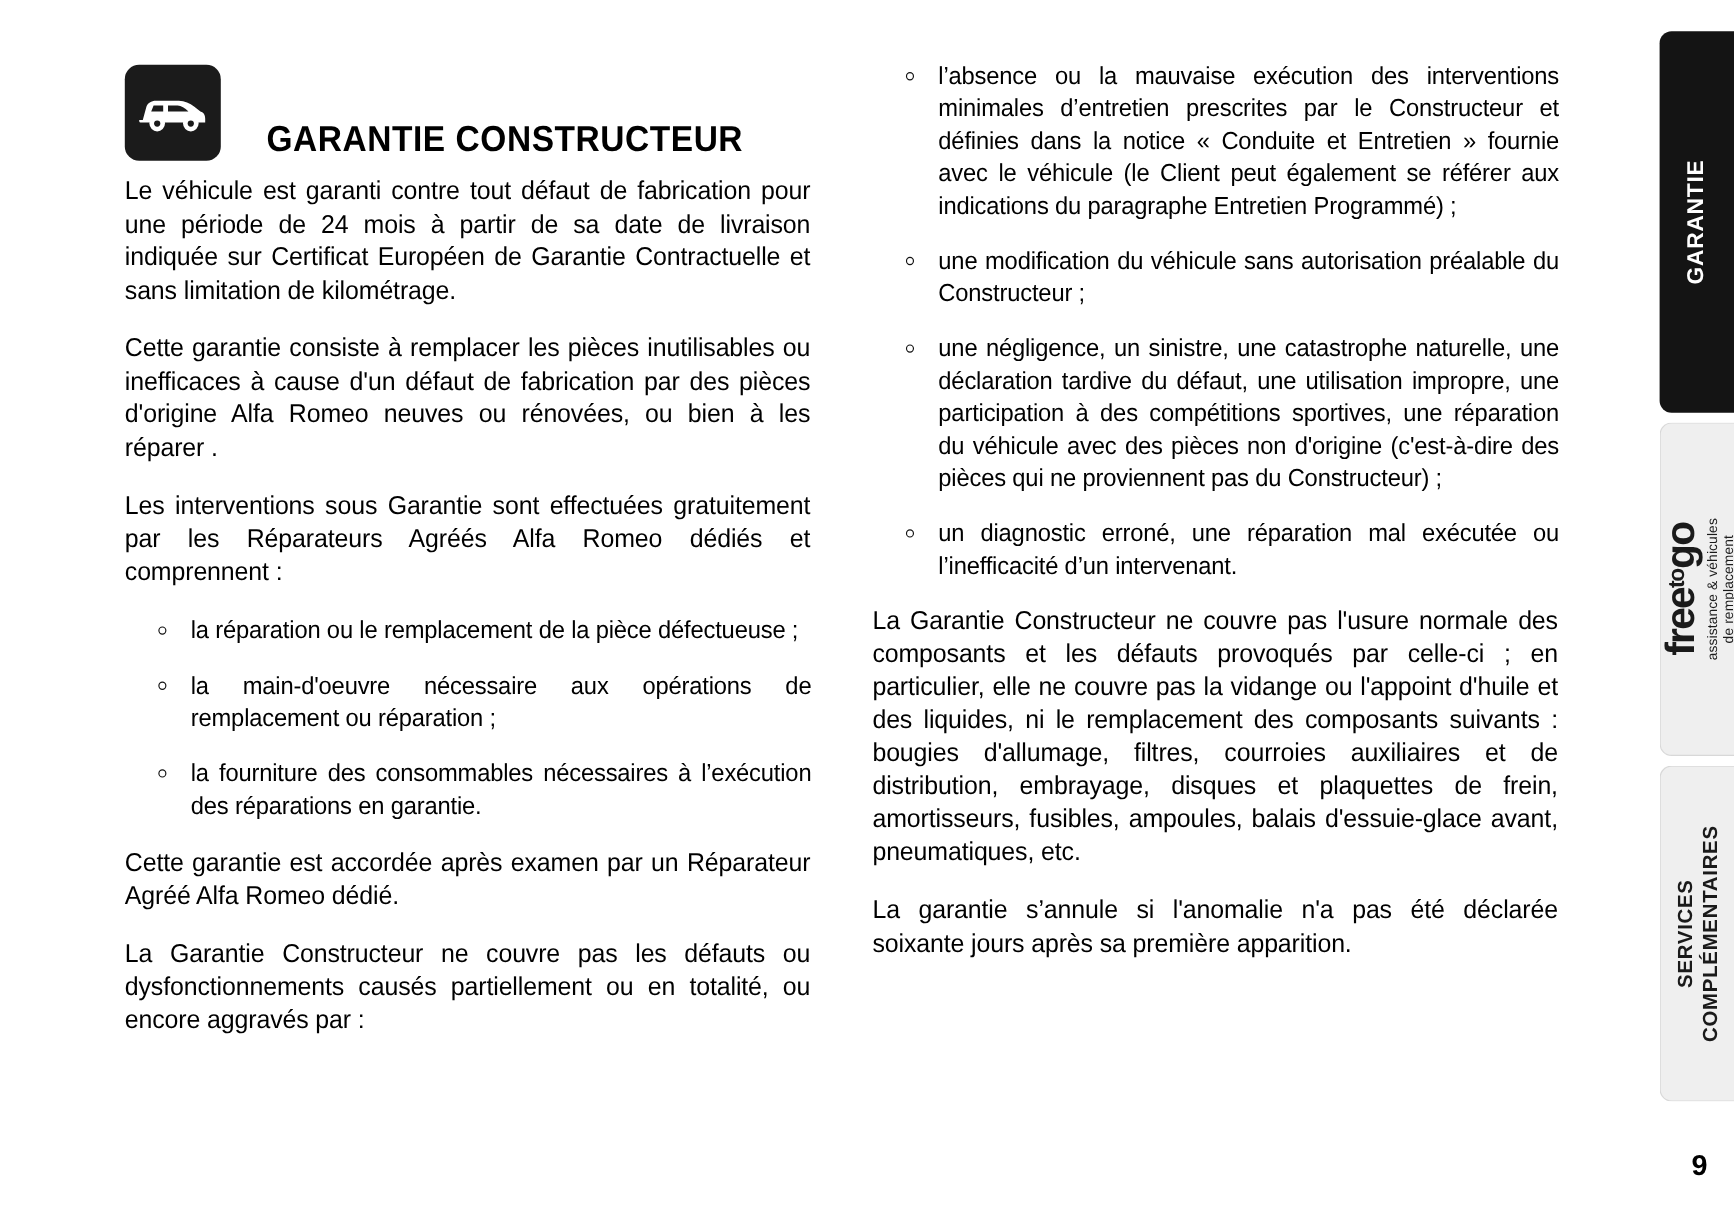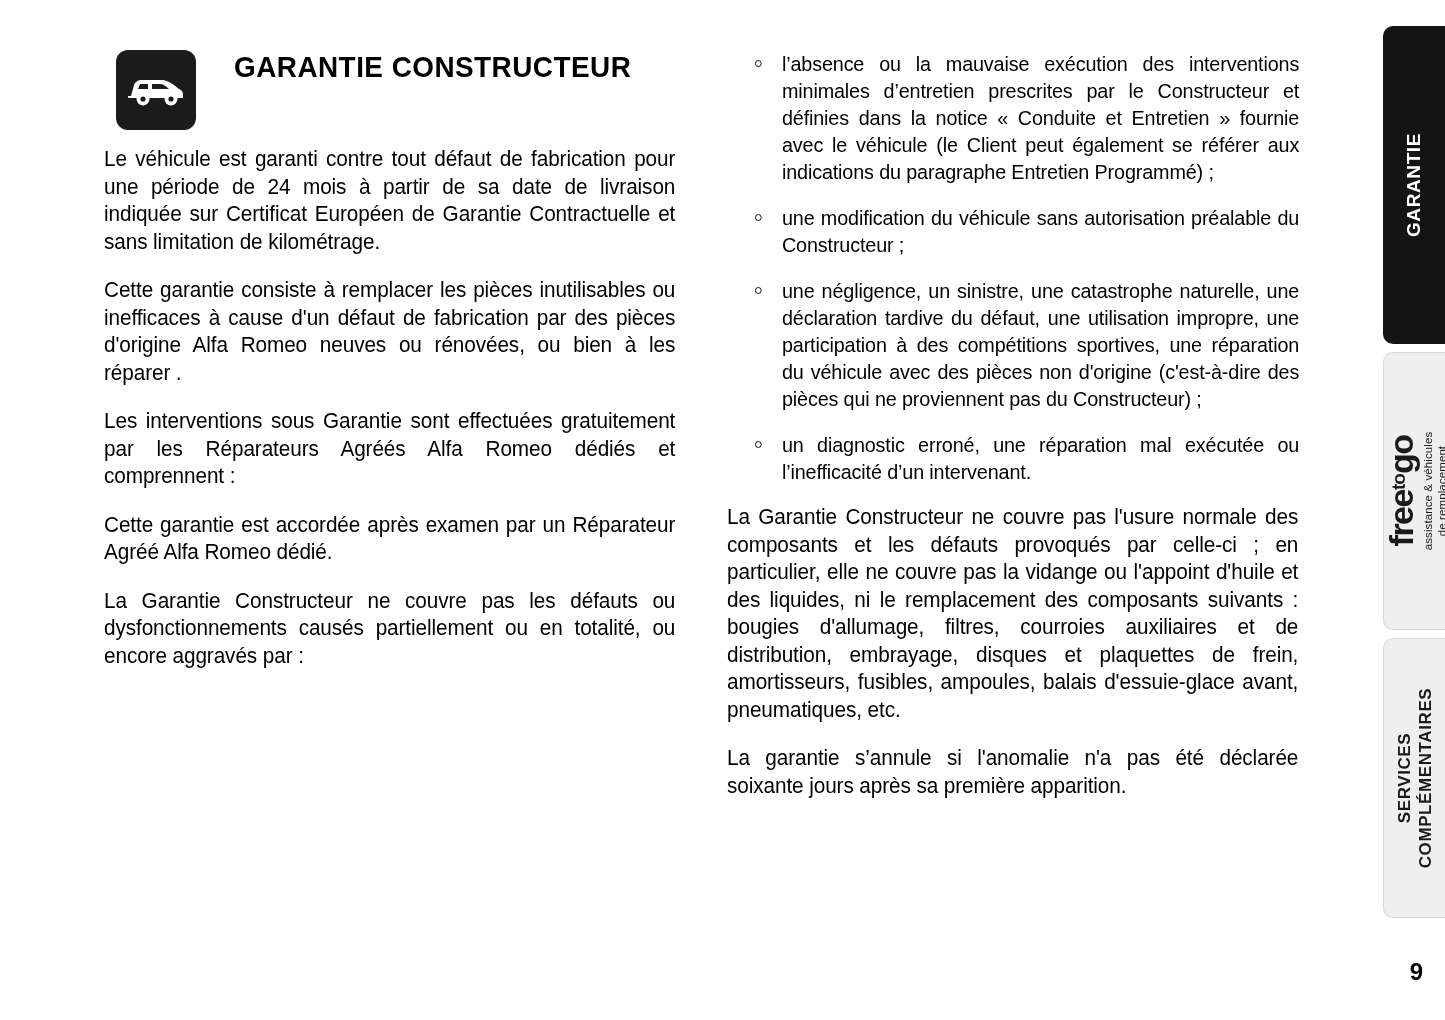--- a/index.html
+++ b/index.html
@@ -26,24 +26,23 @@
     position: absolute;
     top: 50px;
     width: 592px;
   }
   .col-left  { left: 104px; }
   .col-right { left: 727px; }
 
   
   .heading-row {
     display: flex;
-    align-items: flex-start;
+    align-items: flex-end;
     height: 84px;
     margin-bottom: 12px;
-    margin-left: 12px;
   }
   .car-badge {
     width: 80px;
     height: 80px;
     border-radius: 12px;
     background: #1b1b1b;
     position: relative;
     flex: 0 0 auto;
   }
   .car-badge svg { position: absolute; left: 11px; top: 22px; }
@@ -192,20 +191,25 @@
           <circle cx="44" cy="27" r="2.6" fill="#1b1b1b"></circle>
         </svg>
       </div>
       <div class="chapter-title">GARANTIE CONSTRUCTEUR</div>
     </div>
 
     <p class="body">Le véhicule est garanti contre tout défaut de fabrication pour une période de 24 mois à partir de sa date de livraison indiquée sur Certificat Européen de Garantie Contractuelle et sans limitation de kilométrage.</p>
     <p class="body">Cette garantie consiste à remplacer les pièces inutilisables ou inefficaces à cause d'un défaut de fabrication par des pièces d'origine Alfa Romeo neuves ou rénovées, ou bien à les réparer .</p>
     <p class="body">Les interventions sous Garantie sont effectuées gratuitement par les Réparateurs Agréés Alfa Romeo dédiés et comprennent :</p>
 
+    <ul class="bullets">
+      <li>la réparation ou le remplacement de la pièce défectueuse ;</li>
+      <li>la main-d'oeuvre nécessaire aux opérations de remplacement ou réparation ;</li>
+      <li>la fourniture des consommables nécessaires à l’exécution des réparations en garantie.</li>
+    </ul>
 
     <p class="body">Cette garantie est accordée après examen par un Réparateur Agréé Alfa Romeo dédié.</p>
     <p class="body">La Garantie Constructeur ne couvre pas les défauts ou dysfonctionnements causés partiellement ou en totalité, ou encore aggravés par :</p>
 
   </div>
 
   <div class="col col-right">
 
     <ul class="bullets tight">
       <li>l’absence ou la mauvaise exécution des interventions minimales d’entretien prescrites par le Constructeur et définies dans la notice « Conduite et Entretien » fournie avec le véhicule (le Client peut également se référer aux indications du paragraphe Entretien Programmé) ;</li>

